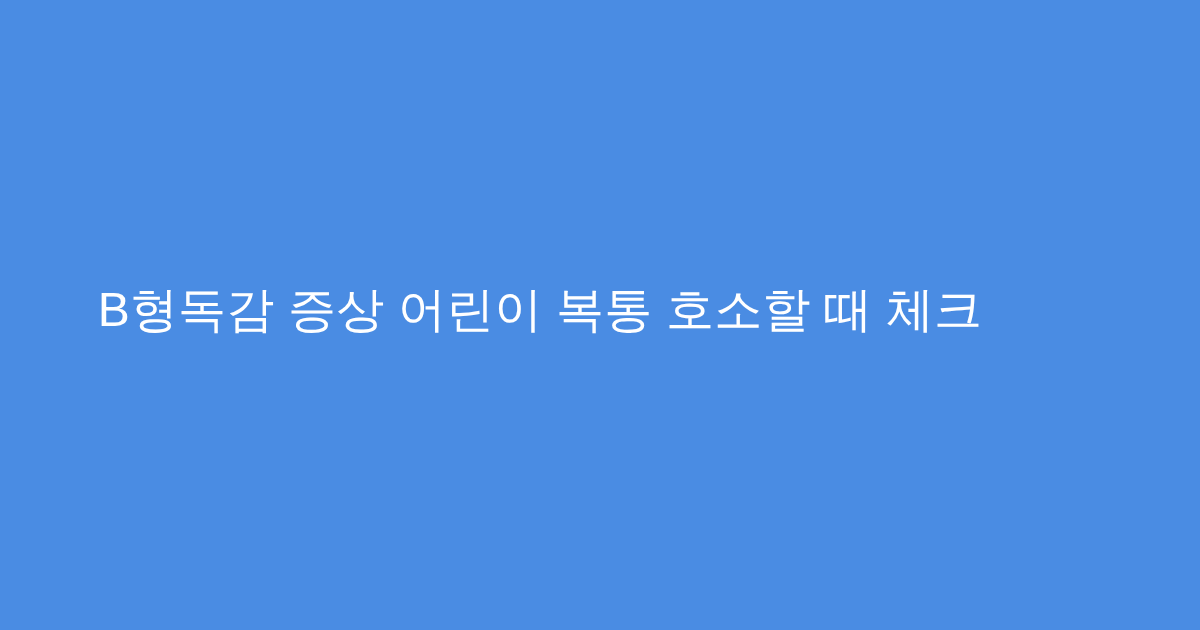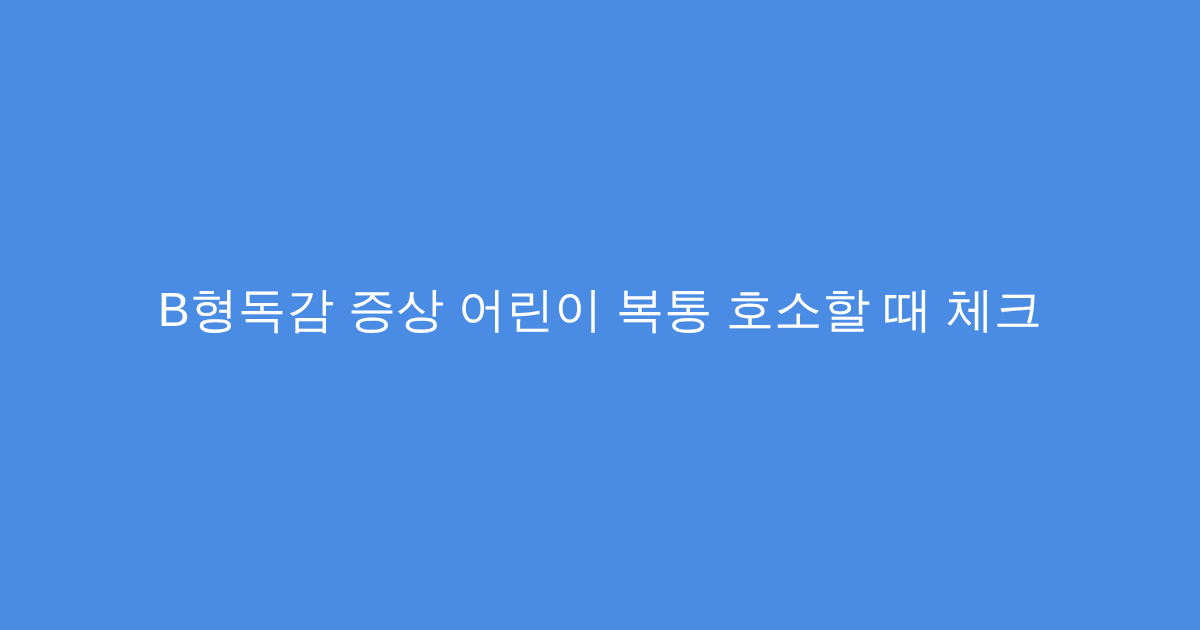--- a/index.html
+++ b/index.html
@@ -15,21 +15,20 @@
     font-family: "Liberation Sans", "DejaVu Sans", sans-serif;
   }
 
   #card {
     position: relative;
     box-sizing: border-box;
     width: 1200px;
     height: 630px;
     display: flex;
     align-items: center;
-    justify-content: center;
     background-color: #4a8ce3; 
   }
 
   #title {
     display: block;
     width: 1080px;
     margin: 0;
     padding: 0;
     text-align: center;
     color: #ffffff;

